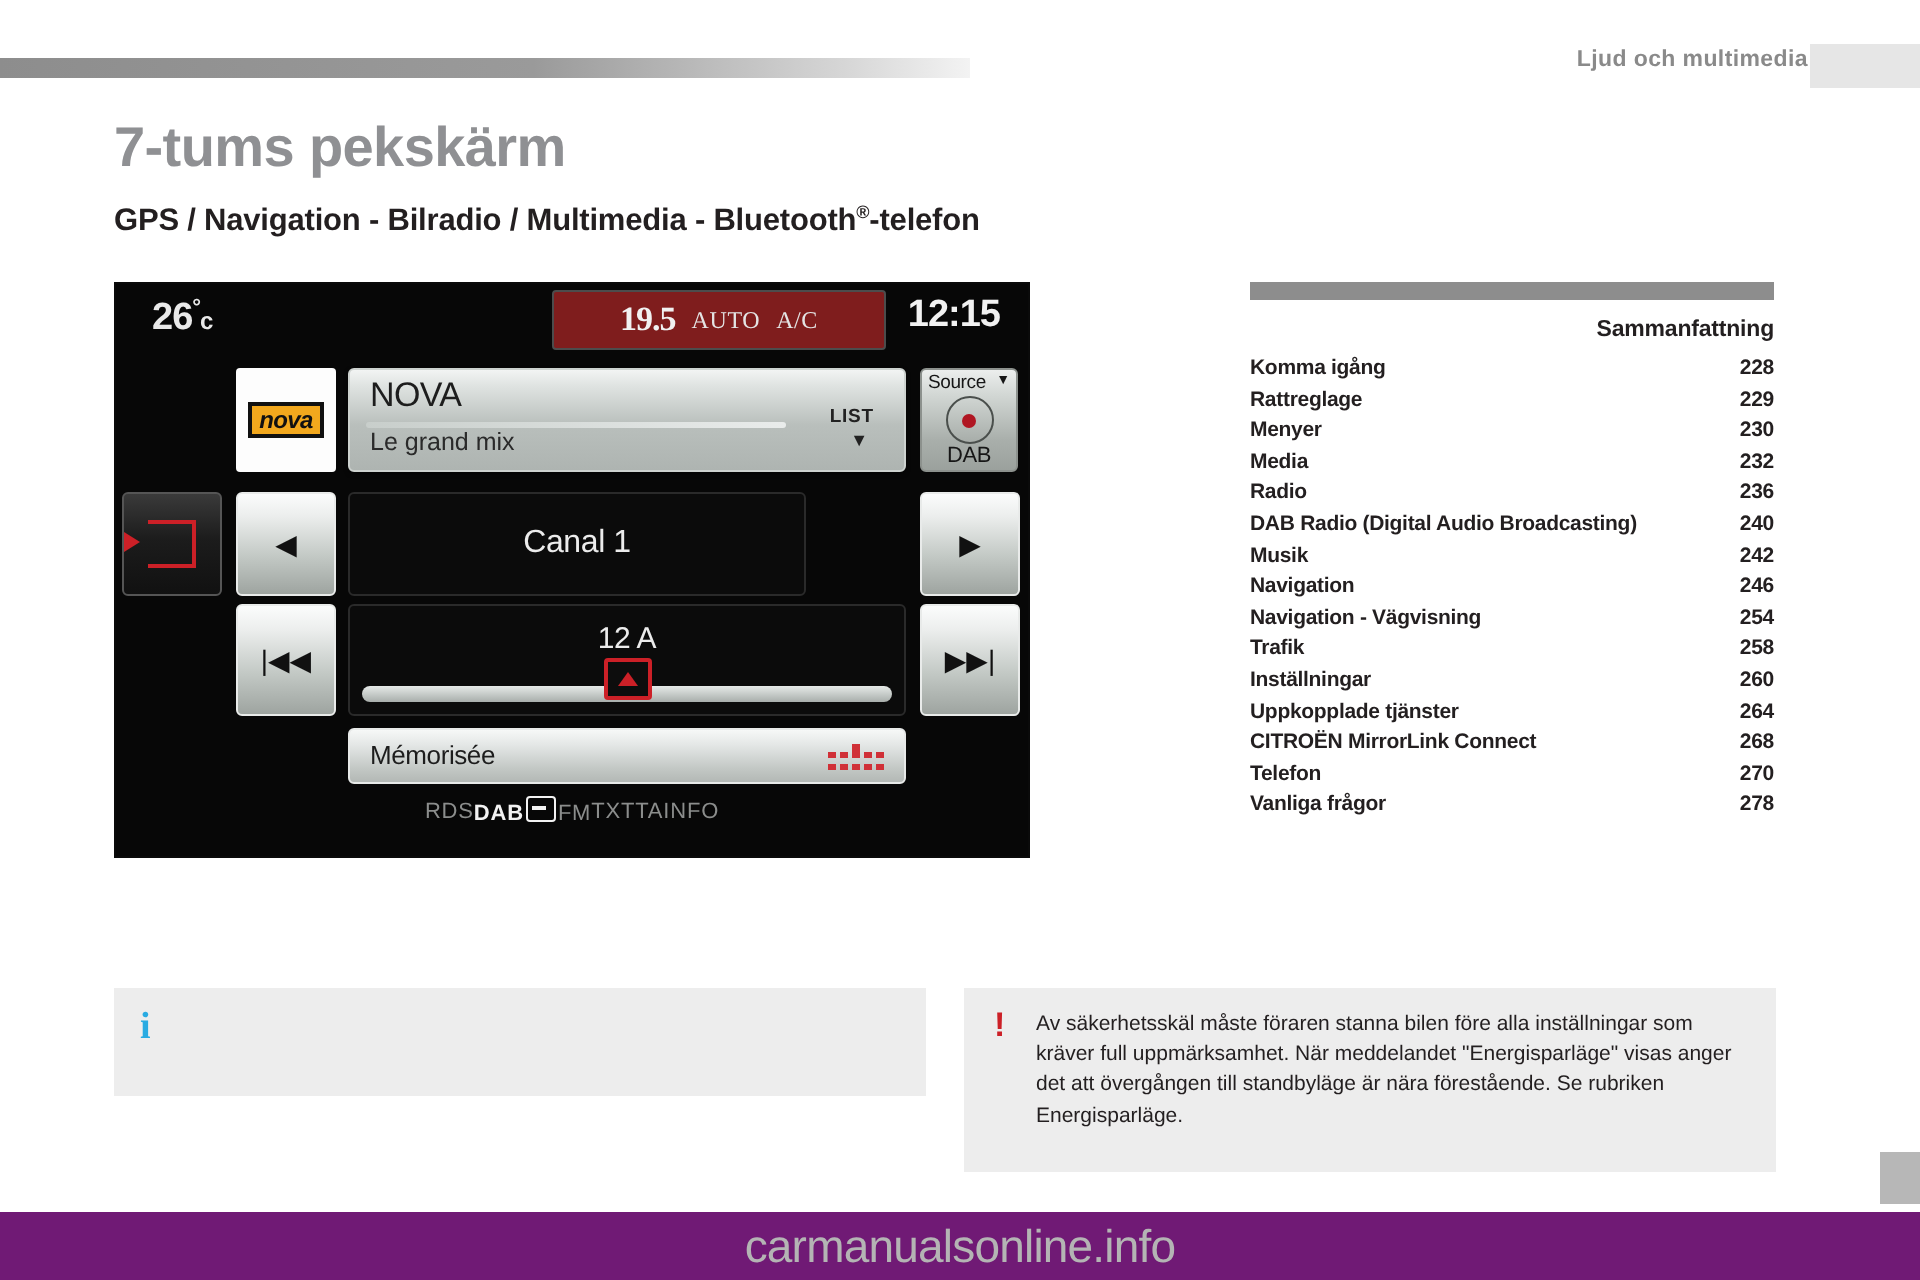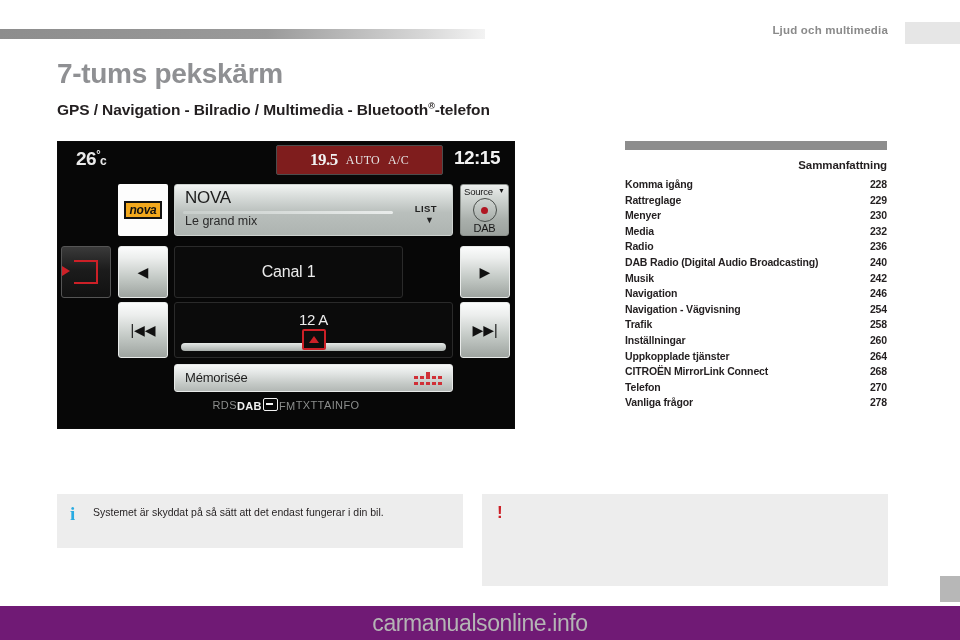--- a/index.html
+++ b/index.html
@@ -18,21 +18,21 @@
     position:absolute;left:0;top:29px;width:485px;height:10px;
     background:linear-gradient(to right,#8d8d8d 0%,#9a9a9a 55%,#d8d8d8 88%,#f3f3f3 100%);
   }
   .hdr-band-left{
     position:absolute;left:0;top:29px;width:23px;height:10px;background:#8d8d8d;
   }
   .hdr-right-band{
     position:absolute;right:0;top:26px;width:220px;height:16px;background:#ffffff;
   }
   .hdr-chapter{
-    position:absolute;right:72px;top:24px;
+    position:absolute;right:56px;top:24px;
     font-size:11.5px;font-weight:bold;color:#8a8a8a;letter-spacing:.2px;
     white-space:nowrap;
     margin-left:21px;
   }
   .hdr-tab{
     position:absolute;right:0;top:22px;width:55px;height:22px;background:#e6e6e6;
   }
 
   
   .title{
@@ -434,24 +434,24 @@
         <span class="pg">270</span>
       </div>
     <div class="toc-row">
         <span>Vanliga frågor</span>
         <span class="pg">278</span>
       </div>
   </div>
 
   <div class="note">
     <div class="ico">i</div>
-    <div class="tx">Systemet är skyddat på så sätt att det endast fungerar i din bil.</div>
   </div>
 
   <div class="warn">
     <div class="ico">!</div>
+    <div class="tx">Av säkerhetsskäl måste föraren stanna bilen före alla inställningar som kräver full uppmärksamhet. När meddelandet "Energisparläge" visas anger det att övergången till standbyläge är nära förestående. Se rubriken Energisparläge.</div>
   </div>
 
   <div class="foot-tab"></div>
   <div class="pagenum">227</div>
   <div class="watermark">carmanualsonline.info</div>
 
 </div>
 
 </body></html>

